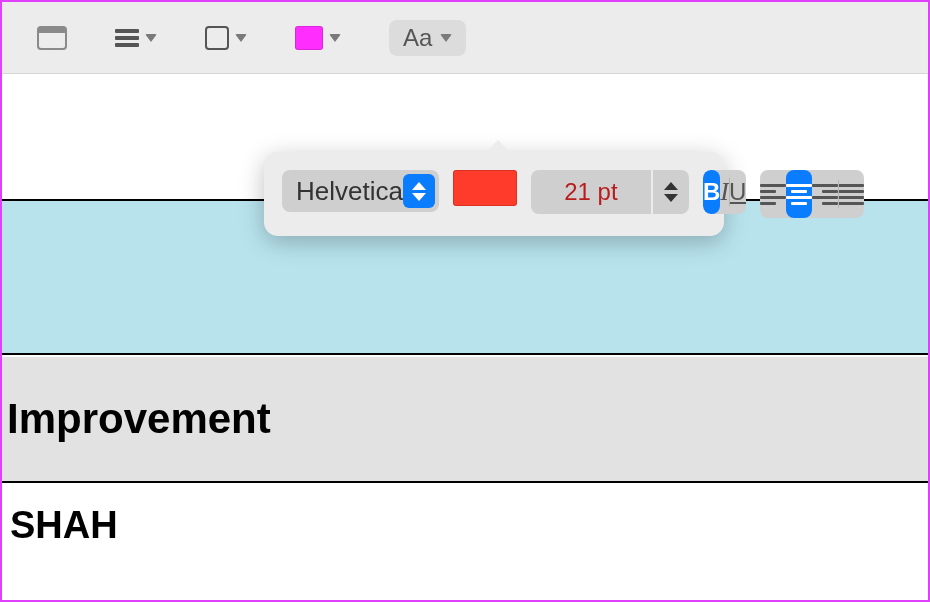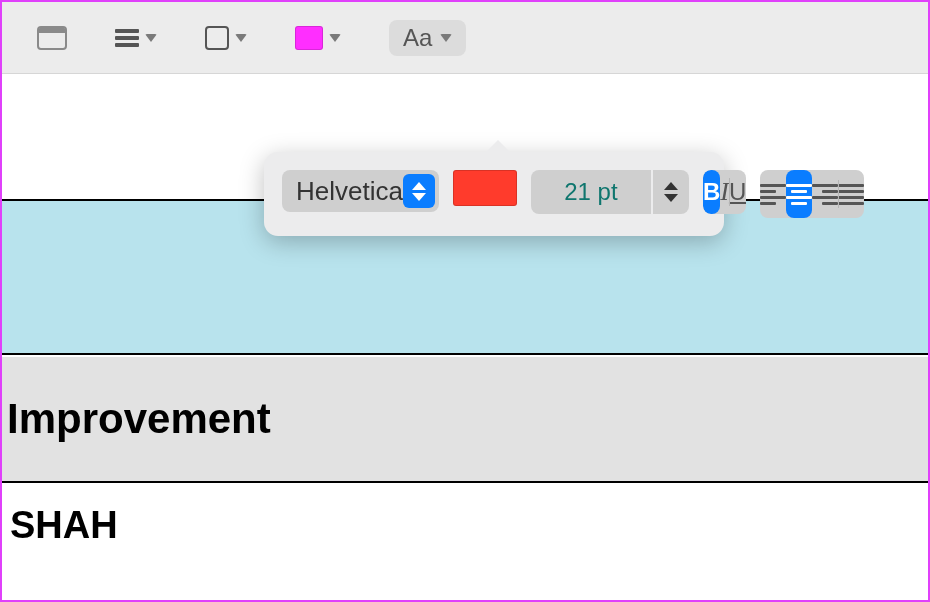--- a/index.html
+++ b/index.html
@@ -197,21 +197,21 @@
     }
     .size-box {
       width: 120px;
       height: 44px;
       background: #cfcfcf;
       border-radius: 8px 0 0 8px;
       display: flex;
       align-items: center;
       justify-content: center;
       font-size: 24px;
-      color: #0f766e;
+      color: #b91c1c;
     }
     .size-stepper {
       width: 36px;
       height: 44px;
       background: #cfcfcf;
       border-radius: 0 8px 8px 0;
       margin-left: 2px;
       display: flex;
       flex-direction: column;
       align-items: center;

